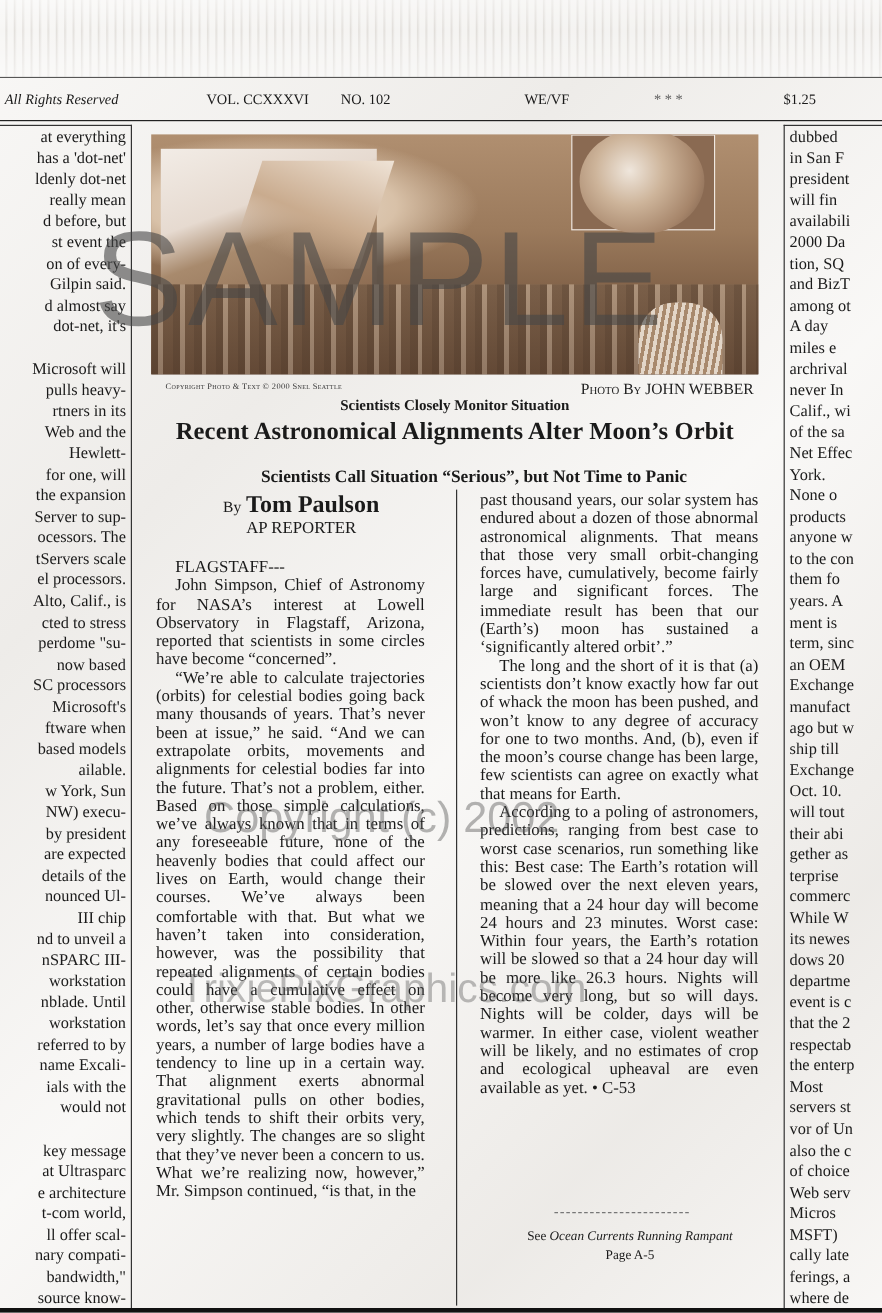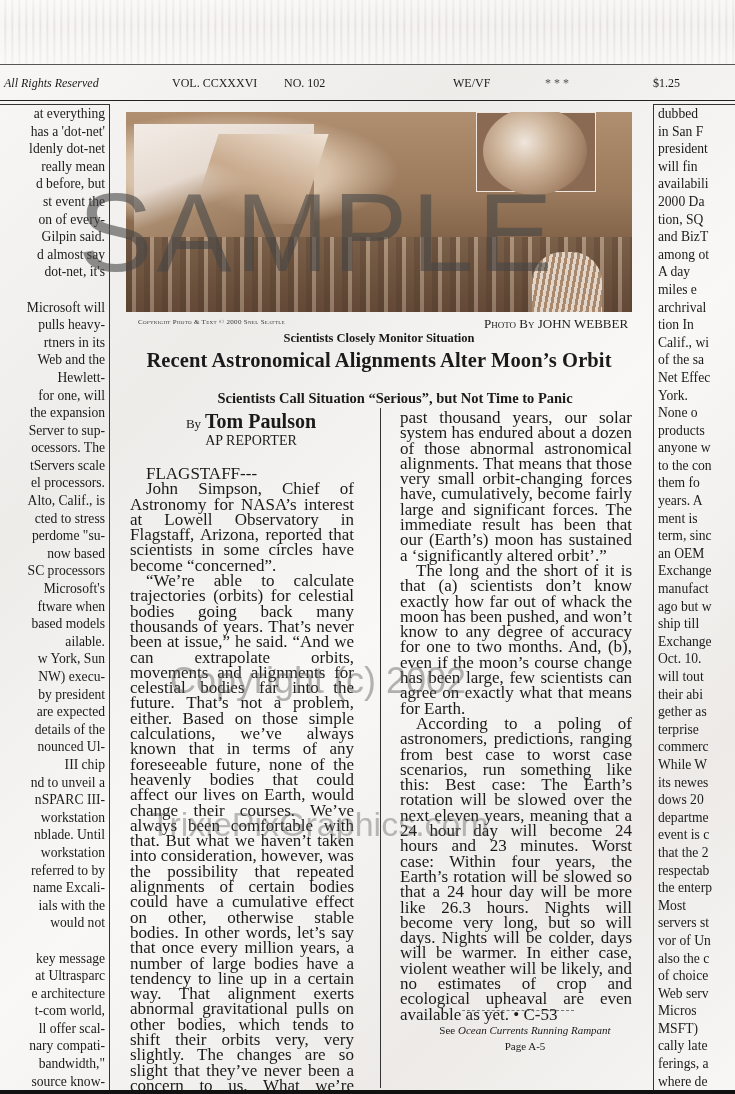--- a/index.html
+++ b/index.html
@@ -29,21 +29,21 @@
   }
   .masthead {
     position: absolute; left: 0; top: 64px; width: 735px; height: 36px;
     border-bottom: 1.5px solid #222;
     font-size: 12px; display: flex; align-items: center;
   }
   .masthead span { position: absolute; top: 12px; }
   .mh-rights { left: 4px; font-style: italic; }
   .mh-vol { left: 172px; }
   .mh-no { left: 284px; }
-  .mh-ed { left: 437px; margin-left: 16px; }
+  .mh-ed { left: 437px; }
   .mh-stars { left: 545px; color: #555; }
   .mh-price { left: 653px; }
 
   .col-left {
     position: absolute; left: 0; top: 104px; width: 109px; height: 986px;
     border: 1px solid #333; border-left: none; overflow: hidden;
   }
   .col-right {
     position: absolute; left: 653px; top: 104px; width: 82px; height: 986px;
     border: 1px solid #333; border-right: none; overflow: hidden;
@@ -115,21 +115,21 @@
     position: absolute; left: 126px; width: 250px; top: 410px; text-align: center;
   }
   .byline .by { font-size: 13px; }
   .byline .name { font-size: 20px; font-weight: bold; }
   .byline .role { font-size: 14px; display: block; margin-top: 0px; }
 
   .divider-v {
     position: absolute; left: 380px; top: 408px; width: 1px; height: 680px; background: #333;
   }
   .body-col {
-    position: absolute; font-size: 17px; line-height: 15.3px; text-align: justify;
+    position: absolute; font-size: 14px; line-height: 15.3px; text-align: justify;
   }
   .body-col p { margin: 0; text-indent: 16px; }
   .col-a { left: 130px; top: 466px; width: 224px; }
   .col-b { left: 400px; top: 410px; width: 232px; }
   .dateline { text-indent: 16px !important; }
 
   .end-rule {
     position: absolute; left: 462px; top: 1010px; width: 112px; border-top: 1px dashed #777;
   }
   .see-also {
@@ -231,21 +231,21 @@
       <div>president</div>
       <div>will   fin</div>
       <div>availabili</div>
       <div>2000  Da</div>
       <div>tion,  SQ</div>
       <div>and BizT</div>
       <div>among ot</div>
       <div>  A day</div>
       <div>miles   e</div>
       <div>archrival</div>
-      <div>tion  In</div>
+      <div>never  In</div>
       <div>Calif., wi</div>
       <div>of the sa</div>
       <div>Net Effec</div>
       <div>York.</div>
       <div>  None o</div>
       <div>products</div>
       <div>anyone w</div>
       <div>to the con</div>
       <div>them  fo</div>
       <div>years.  A</div>

